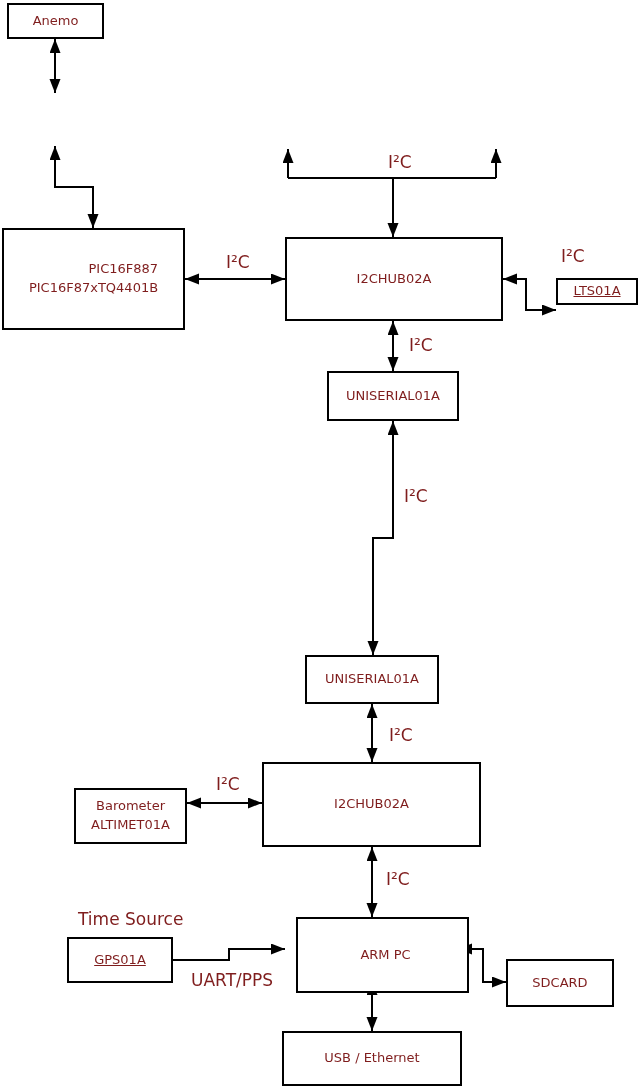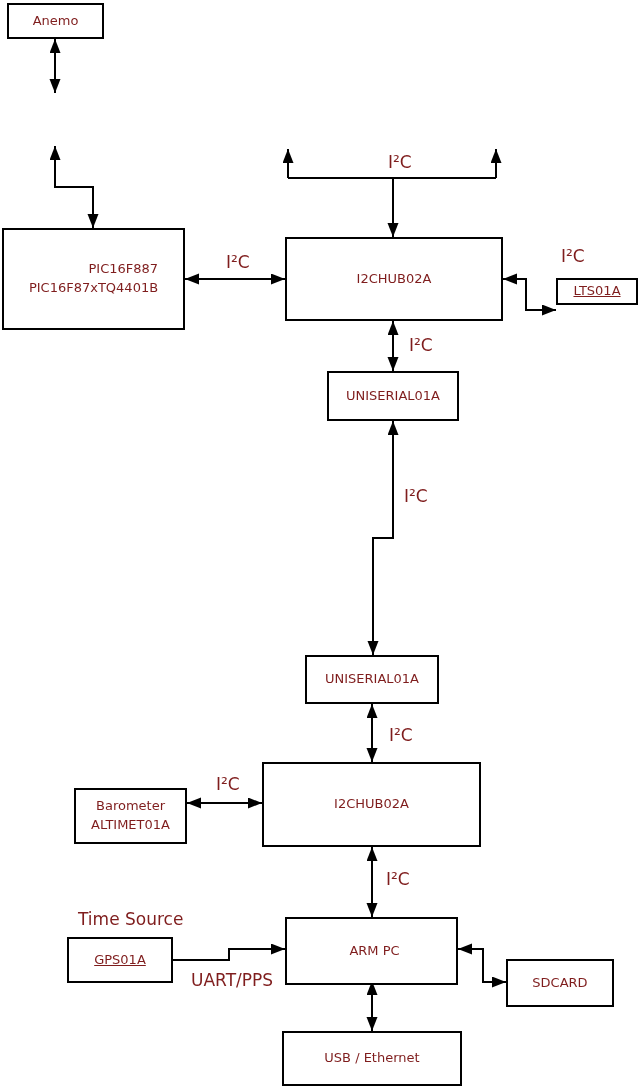--- a/index.html
+++ b/index.html
@@ -43,21 +43,21 @@
   #n-pic         { left: 2px;   top: 228px;  width: 183px; height: 102px; text-align: right; }
   #n-isl         { left: 235px; top: 116px;  width: 108px; height: 33px; }
   #n-sht         { left: 441px; top: 116px;  width: 110px; height: 33px; }
   #n-hub1        { left: 285px; top: 237px;  width: 218px; height: 84px; }
   #n-lts         { left: 556px; top: 278px;  width: 82px;  height: 27px; text-decoration: underline; }
   #n-uniserial1  { left: 327px; top: 371px;  width: 132px; height: 50px; }
   #n-uniserial2  { left: 305px; top: 655px;  width: 134px; height: 49px; }
   #n-barometer   { left: 74px;  top: 776px;  width: 113px; height: 56px; margin-top: 12px; }
   #n-hub2        { left: 262px; top: 762px;  width: 219px; height: 85px; }
   #n-gps         { left: 67px;  top: 937px;  width: 106px; height: 46px; text-decoration: underline; }
-  #n-armpc       { left: 285px; top: 917px;  width: 173px; height: 68px; padding-left: 6px; }
+  #n-armpc       { left: 296px; top: 917px;  width: 173px; height: 76px; padding-left: 6px; }
   #n-sdcard      { left: 506px; top: 959px;  width: 108px; height: 48px; }
   #n-usb         { left: 282px; top: 1031px; width: 180px; height: 55px; }
   
   #l-i2c-bus     { left: 388px; top: 153px; }
   #l-i2c-pic     { left: 226px; top: 253px; }
   #l-i2c-lts     { left: 561px; top: 247px; }
   #l-i2c-hub1u1  { left: 409px; top: 336px; }
   #l-i2c-long    { left: 404px; top: 487px; }
   #l-i2c-u2hub2  { left: 389px; top: 726px; }
   #l-i2c-baro    { left: 216px; top: 775px; }

